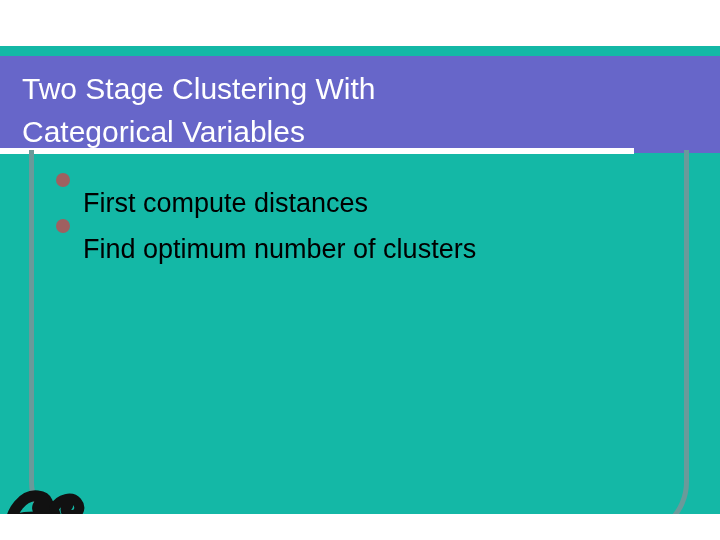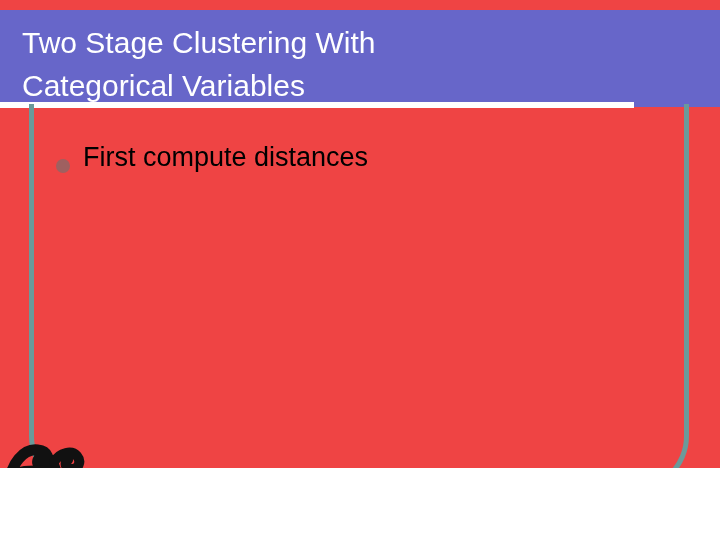--- a/index.html
+++ b/index.html
@@ -4,23 +4,24 @@
 <style>
   html, body {
     margin: 0;
     padding: 0;
     background: #ffffff;
   }
   #slide {
     position: relative;
     width: 720px;
     height: 468px;
-    background: #ef4444;
+    background: #14b8a6;
     overflow: hidden;
     font-family: "Liberation Sans", sans-serif;
+    margin-top: 46px;
   }
 
   
   #title-banner {
     position: absolute;
     left: 0;
     top: 10px;
     width: 720px;
     height: 97px;
     background: #6766c9;
@@ -65,21 +66,21 @@
 
   
   #bullets {
     position: absolute;
     left: 56px;
     top: 134px;
     width: 600px;
   }
   .bullet-row {
     display: flex;
-    align-items: flex-end;
+    align-items: flex-start;
     height: 46px;
   }
   .bullet-dot {
     width: 14px;
     height: 14px;
     border-radius: 50%;
     background: #9f6060;
     flex: 0 0 auto;
     position: relative;
     top: -7px;
@@ -115,20 +116,24 @@
   <div id="frame"></div>
 
   <div id="bullets">
 
     <div class="bullet-row">
       <span class="bullet-dot"></span>
       <span class="bullet-label">First compute distances</span>
     </div>
 
 
+    <div class="bullet-row">
+      <span class="bullet-dot"></span>
+      <span class="bullet-label">Find optimum number of clusters</span>
+    </div>
 
   </div>
 
   <svg id="monogram" viewBox="0 0 110 100">
 
     <path d="M 12 26 L 58 96" stroke="#9c7b22" stroke-width="7" fill="none" stroke-linecap="butt"></path>
 
     <path d="M 8 44
              C 8 24, 22 8, 36 10
              C 46 11, 48 20, 44 24

